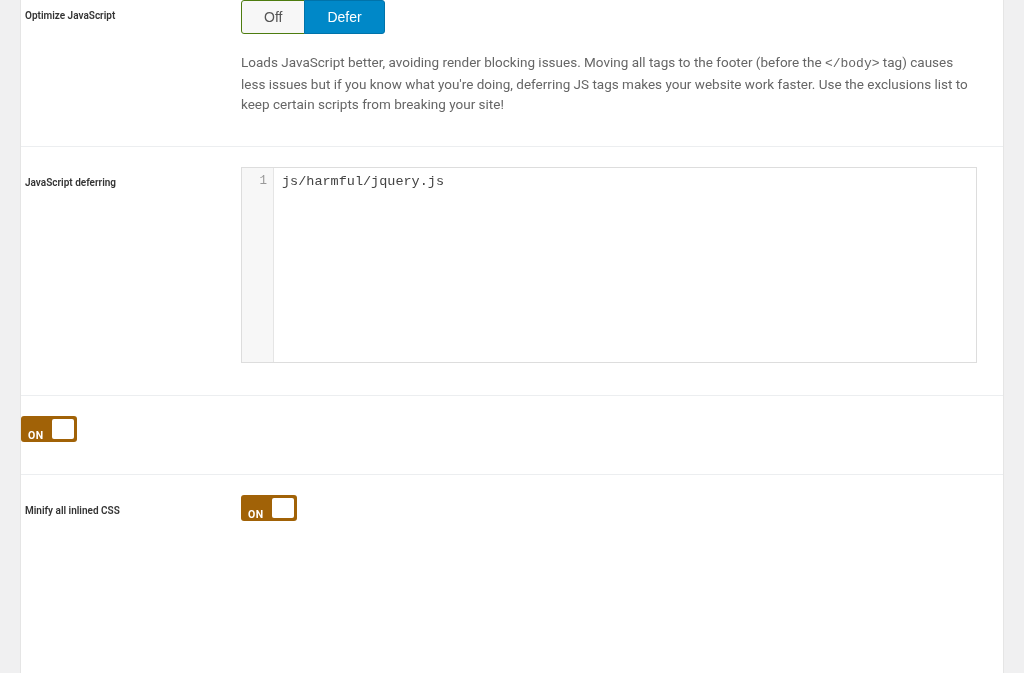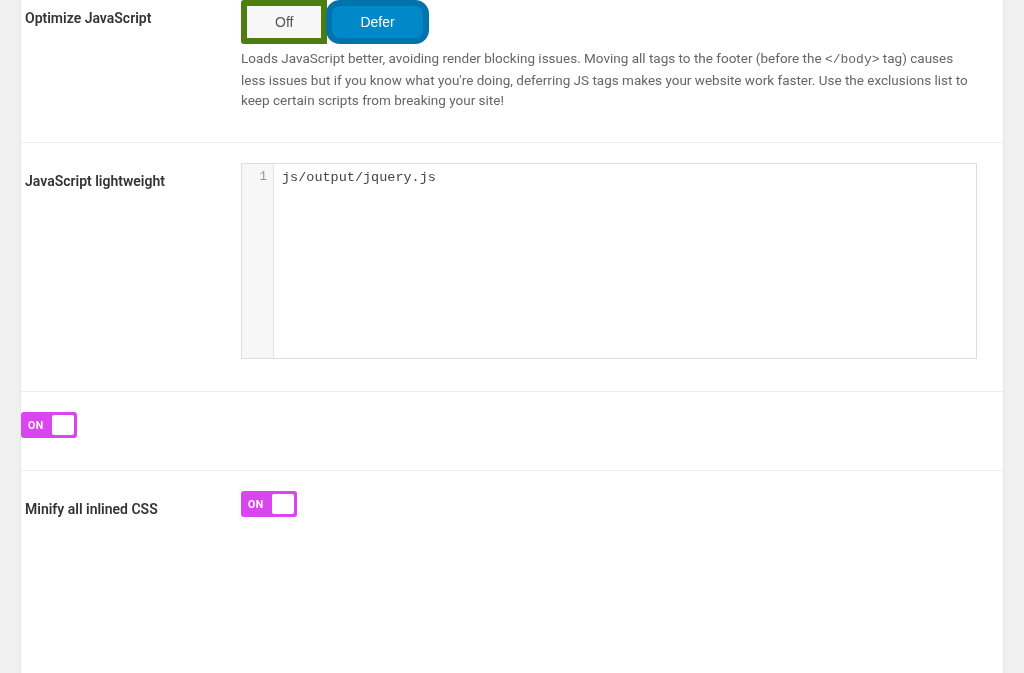--- a/index.html
+++ b/index.html
@@ -25,50 +25,50 @@
     border-bottom: 1px solid #eceef0;
   }
   .section:last-child { border-bottom: none; padding-bottom: 10px; }
   .section-label {
     width: 220px;
     flex: 0 0 220px;
     padding-left: 4px;
     padding-top: 10px;
     font-weight: 600;
     color: #333;
-    font-size: 14px;
+    font-size: 10px;
   }
   .section-body {
     flex: 1 1 auto;
     padding-right: 26px;
   }
   .desc {
     color: #666;
     font-size: 13.5px;
     line-height: 1.5;
-    margin-top: 4px;
+    margin-top: 18px;
   }
   .code-tag {
     font-family: Consolas, "Courier New", monospace;
     font-size: 13px;
     color: #666;
   }
 
   
   .btn-group {
     display: inline-flex;
     border-radius: 3px;
     overflow: visible;
     position: relative;
   }
   .btn {
-    border: 6px solid #4d7c0f;
+    border: 1px solid #4d7c0f;
     background: #f7f7f7;
     color: #555;
-    padding: 8px 28px;
+    padding: 8px 22px;
     font-size: 14px;
     cursor: pointer;
     margin-left: -1px;
     position: relative;
   }
   .btn:first-child { border-radius: 3px 0 0 3px; margin-left: 0; }
   .btn:last-child  { border-radius: 0 3px 3px 0; }
   .btn.active {
     background: #0088c8;
     border-color: #0073aa;
@@ -101,25 +101,25 @@
     color: #444;
     white-space: pre;
     outline: none;
     border: none;
     resize: none;
   }
 
   
   .toggle {
     display: inline-flex;
-    align-items: center;
+    align-items: flex-end;
     width: 56px;
     height: 26px;
     border-radius: 3px;
-    background: #d946ef;
+    background: #a16207;
     position: relative;
     padding: 0 7px;
     color: #fff;
     font-size: 10.5px;
     font-weight: 700;
     letter-spacing: 0.5px;
     cursor: pointer;
   }
   .toggle .knob {
     position: absolute;
@@ -132,36 +132,36 @@
 </head>
 <body>
 
 <div class="page">
 
   <div class="section" style="padding-top:0;">
     <div class="section-label">Optimize JavaScript</div>
     <div class="section-body">
       <div class="btn-group">
         <button class="btn">Off</button>
-        <button class="btn active" style="position:relative;border-radius:14px;">Defer</button>
+        <button class="btn active" style="position:relative;">Defer</button>
       </div>
       <p class="desc">
         <span>Loads JavaScript better, avoiding render blocking issues. Moving all tags to the footer (before the </span><span class="code-tag">&lt;/body&gt;</span><span> tag) causes less issues but if you know what you're doing, deferring JS tags makes your website work faster. Use the exclusions list to keep certain scripts from breaking your site!</span>
       </p>
     </div>
   </div>
 
   <div class="section">
-    <div class="section-label">JavaScript lightweight</div>
+    <div class="section-label">JavaScript deferring</div>
     <div class="section-body">
       <div class="editor">
         <div class="gutter">
           <div>1</div>
         </div>
-        <div class="code-area" contenteditable="true" style="">js/output/jquery.js</div>
+        <div class="code-area" contenteditable="true" style="">js/harmful/jquery.js</div>
       </div>
     </div>
   </div>
 
   <div class="section">
     <div class="section-body">
       <div class="toggle">
         <span>ON</span>
         <span class="knob"></span>
       </div>

